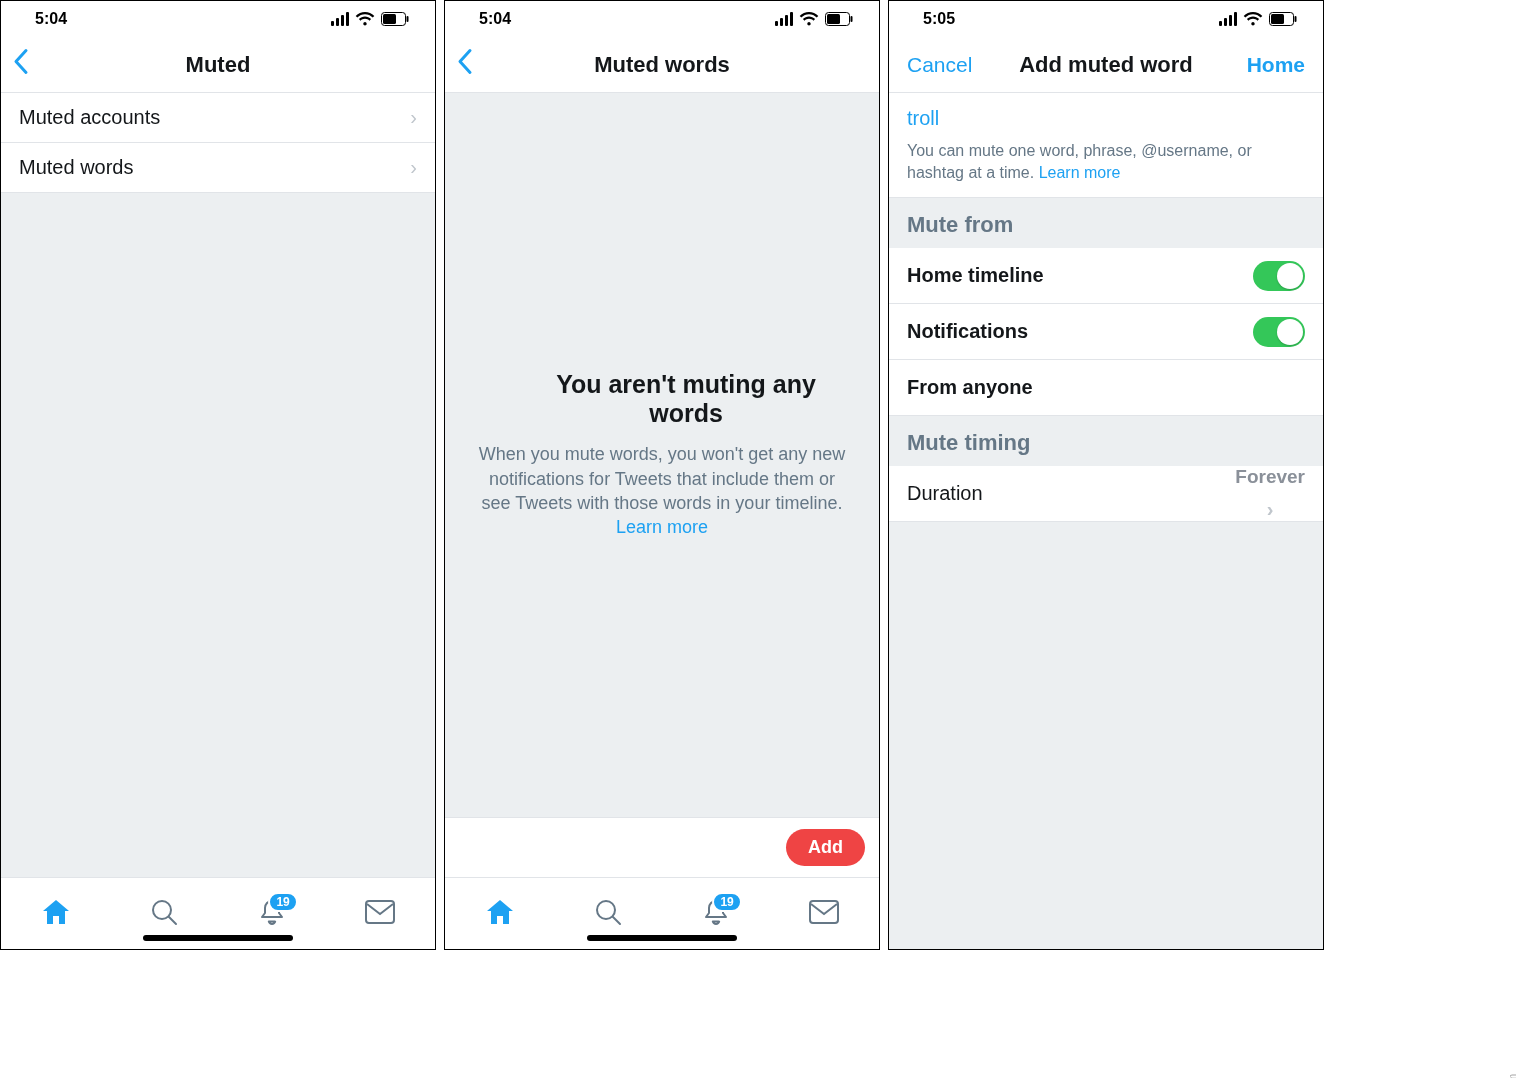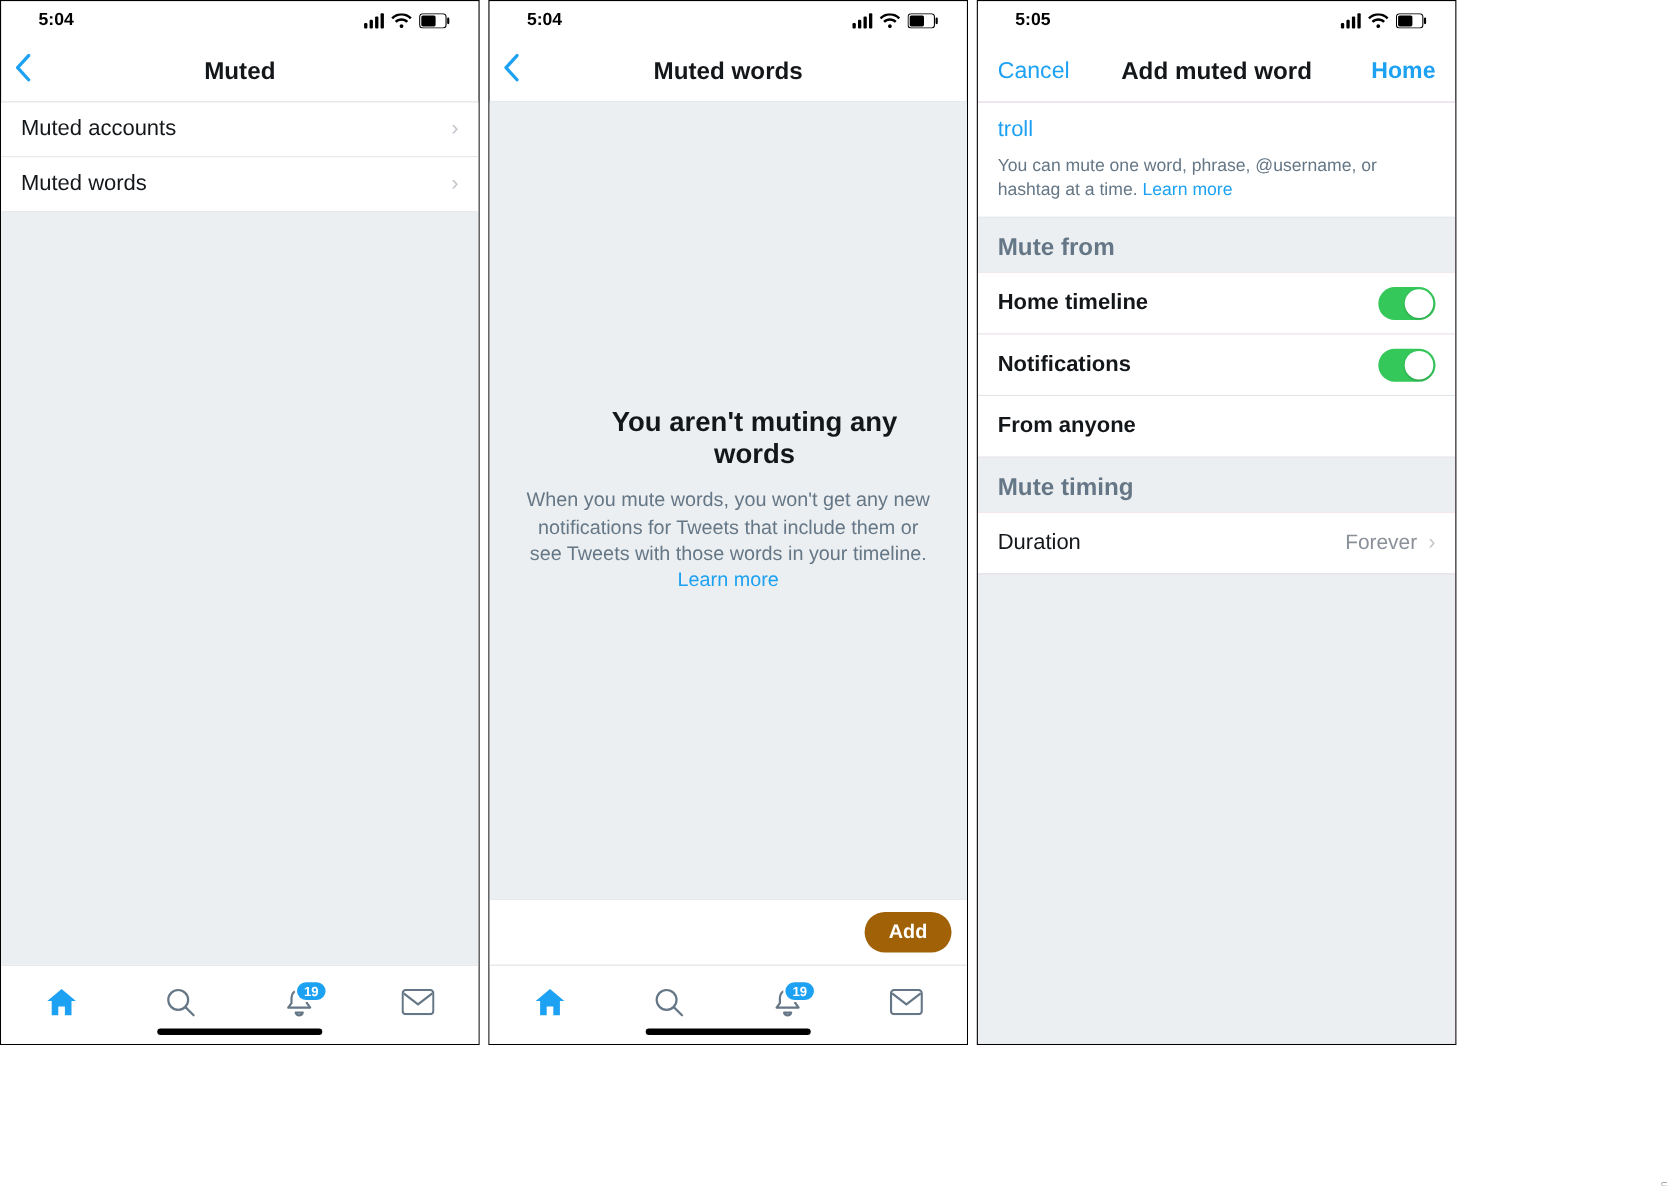--- a/index.html
+++ b/index.html
@@ -80,21 +80,21 @@
     padding: 0 30px; text-align:center; color:#14171a; background:#eceff1;
   }
   .empty-title { font-size: 25px; font-weight: 800; margin-bottom: 14px; margin-left: 48px; }
   .empty-desc { font-size: 18px; color:#657786; line-height:1.35; }
   .link { color:#1da1f2; }
   .add-bar {
     height: 60px; background:#fff; border-top:1px solid #e1e4e8;
     display:flex; justify-content:flex-end; align-items:center; padding-right:14px;
   }
   .add-btn {
-    background:#a16207; color:#fff; font-weight:700; font-size:18px;
+    background:#ef4444; color:#fff; font-weight:700; font-size:18px;
     border:none; border-radius:22px; padding: 8px 22px;
   }
   
   .tab-bar {
     height: 72px; border-top:1px solid #e1e4e8; background:#fff;
     display:flex; justify-content:space-around; align-items:center;
     position:relative;
   }
   .tab-item { position:relative; }
   .badge {
@@ -123,21 +123,21 @@
     width:52px; height:30px; background:#34c759; border-radius:15px; position:relative;
   }
   .toggle::after{
     content:""; position:absolute; right:2px; top:2px; width:26px; height:26px;
     background:#fff; border-radius:50%; box-shadow:0 1px 2px rgba(0,0,0,.2);
   }
   .check-circle{
     width:24px;height:24px;background:#17bf63;border-radius:50%;
     display:flex;align-items:center;justify-content:center;color:#fff;font-size:14px;
   }
-  .row-value { color:#8a9099; font-weight:400; font-size:19px; display:flex; align-items:center; gap:10px;}
+  .row-value { color:#8a9099; font-weight:700; font-size:19px; display:flex; align-items:center; gap:10px;flex-direction:column;}
   .fill-gray { flex:1; background:#eceff1; }
   .watermark {
     position:absolute; right:6px; bottom:4px; font-size:10px; color:#aaa; transform: rotate(-90deg);
     transform-origin: right bottom;
   }
 </style>
 </head>
 <body>
 
 <div class="phone">
@@ -298,21 +298,21 @@
           <rect x="2" y="2" width="13" height="10" rx="1.5" fill="#000"></rect>
           <rect x="25.5" y="4" width="2" height="6" rx="1" fill="#000"></rect>
         </svg>
     </div>
   </div>
   <div class="nav-header">
     <span class="nav-left-text">Cancel</span>
     <span class="nav-title">Add muted word</span>
     <span class="nav-right-text">Home</span>
   </div>
-  <div class="body-area" style="background:#f9a8d4;">
+  <div class="body-area" style="background:#a16207;">
     <div class="input-block">
       <div class="muted-word">troll</div>
       <div class="helper">
         <span>You can mute one word, phrase, @username, or hashtag at a time.</span>
         <span class="link">Learn more</span>
       </div>
     </div>
     <div class="section-title">Mute from</div>
     <div class="row3">
       <span>Home timeline</span>

